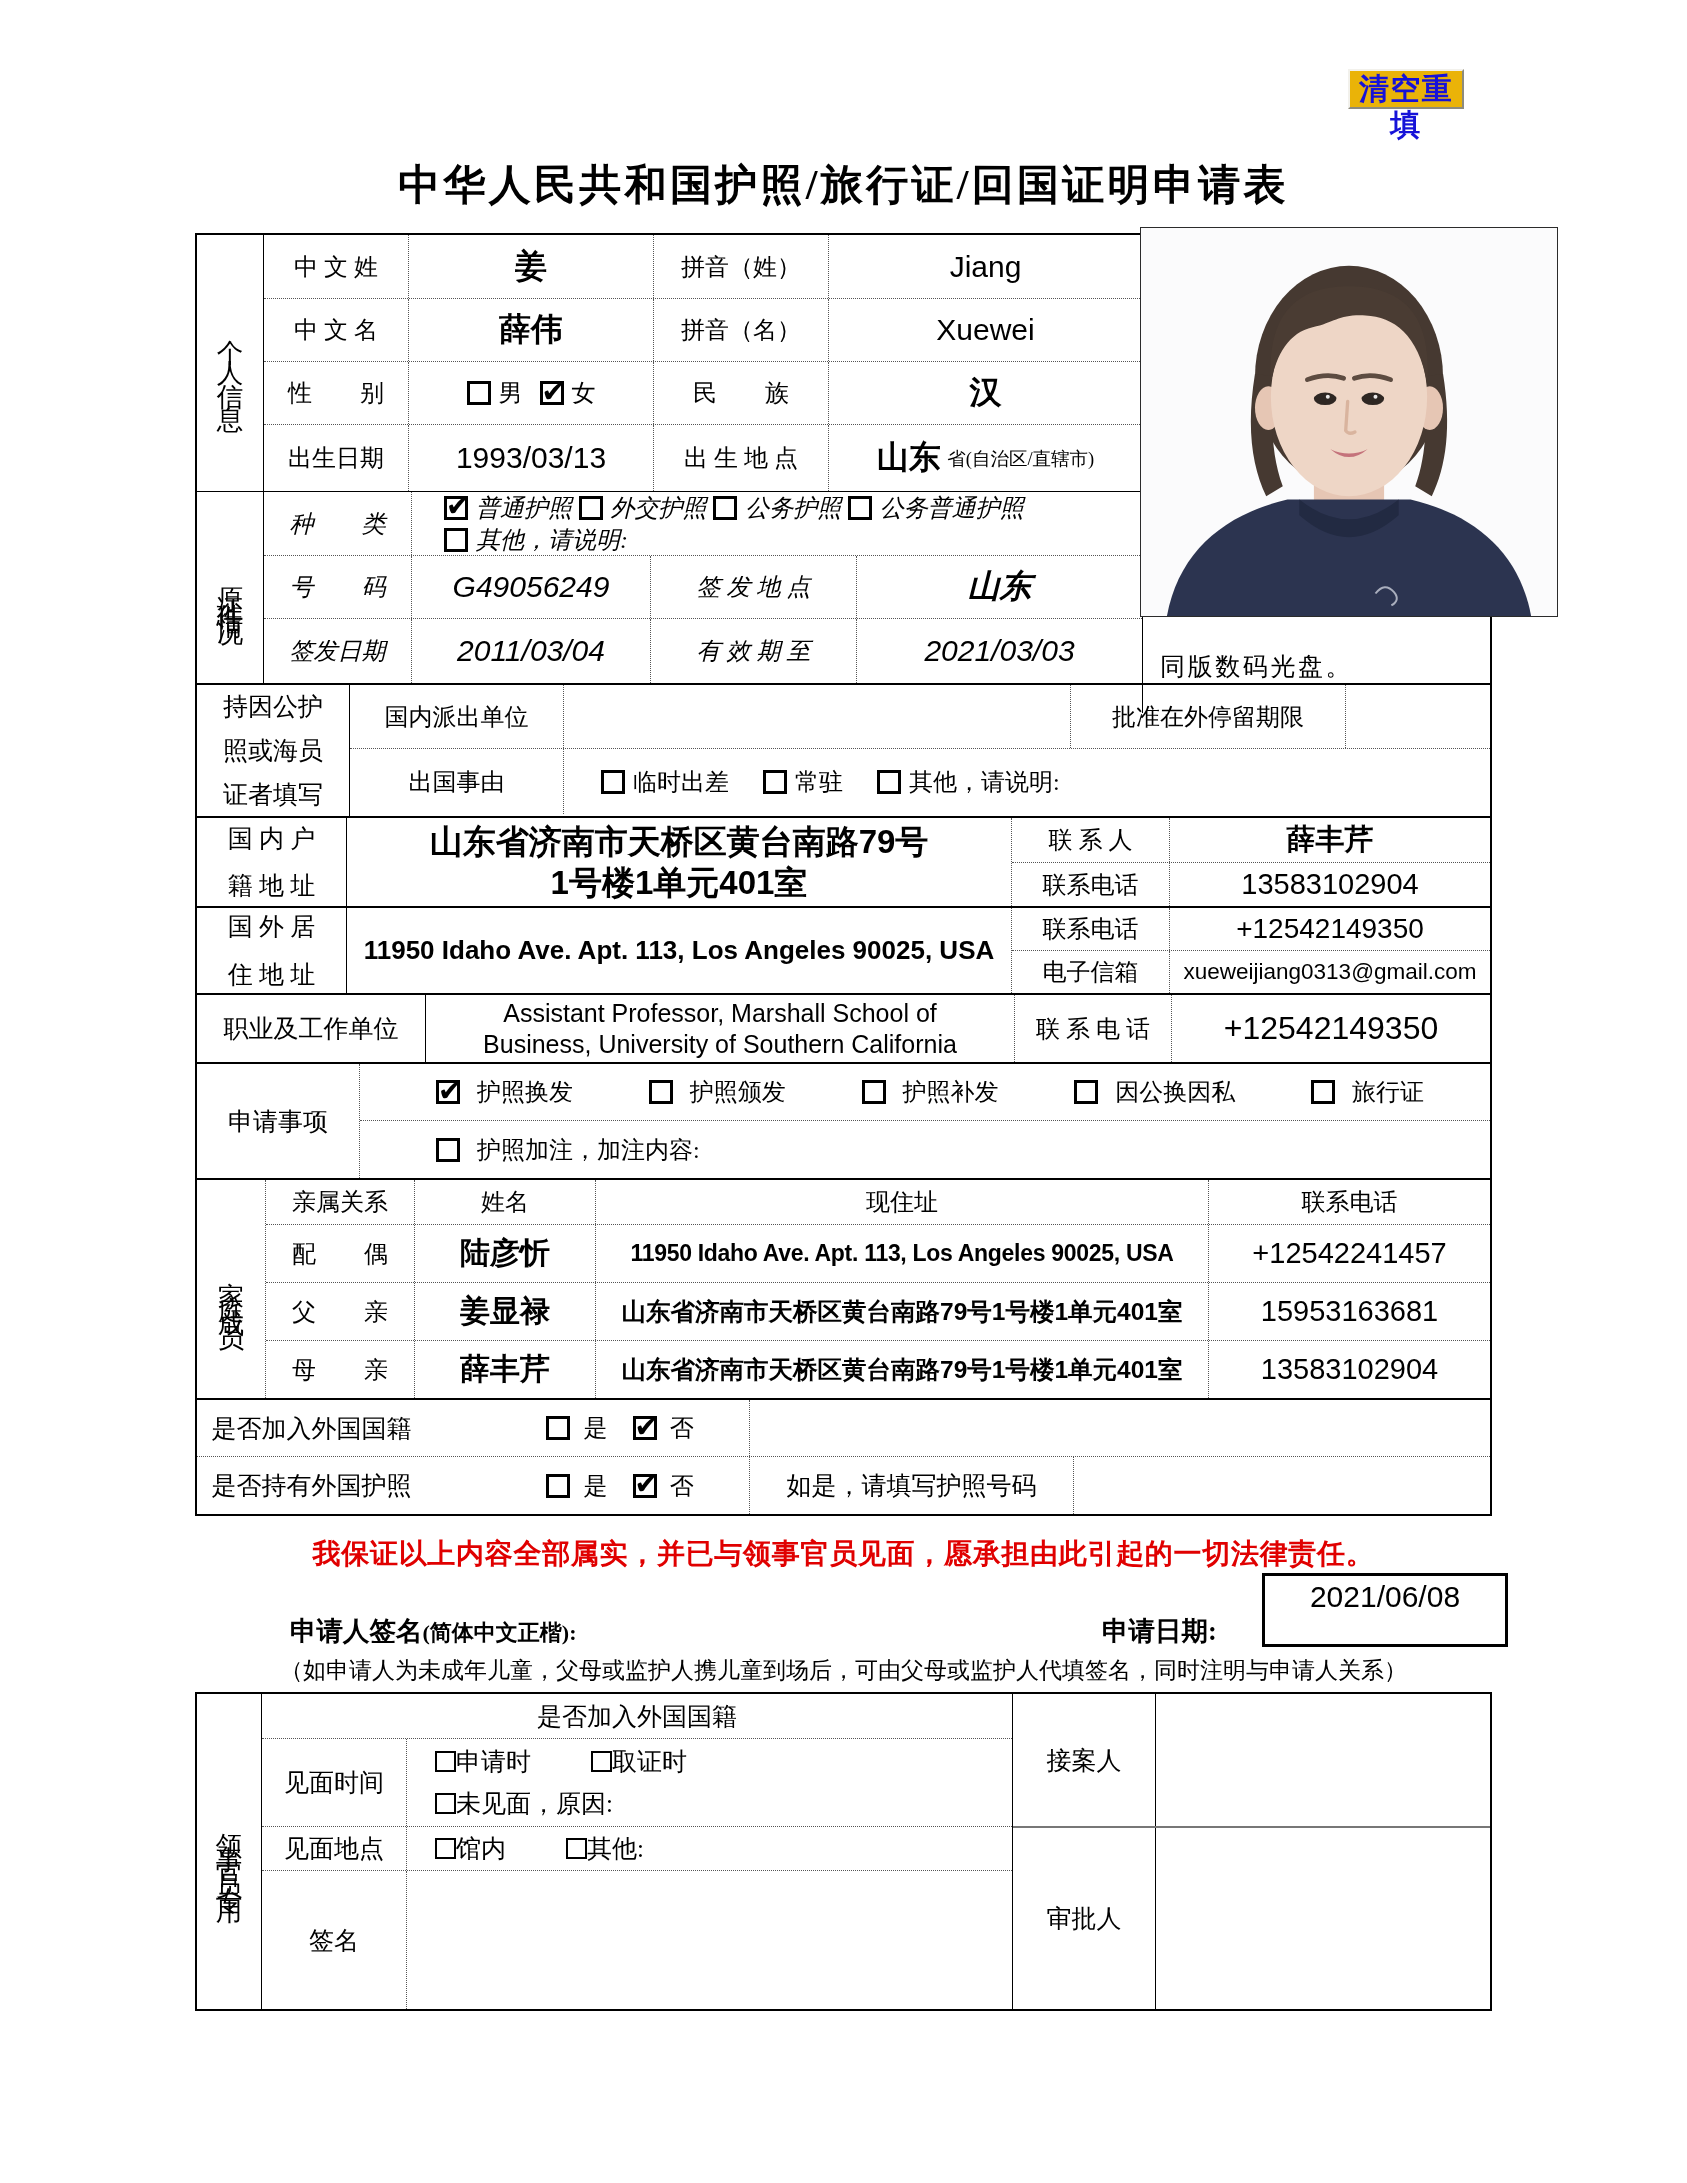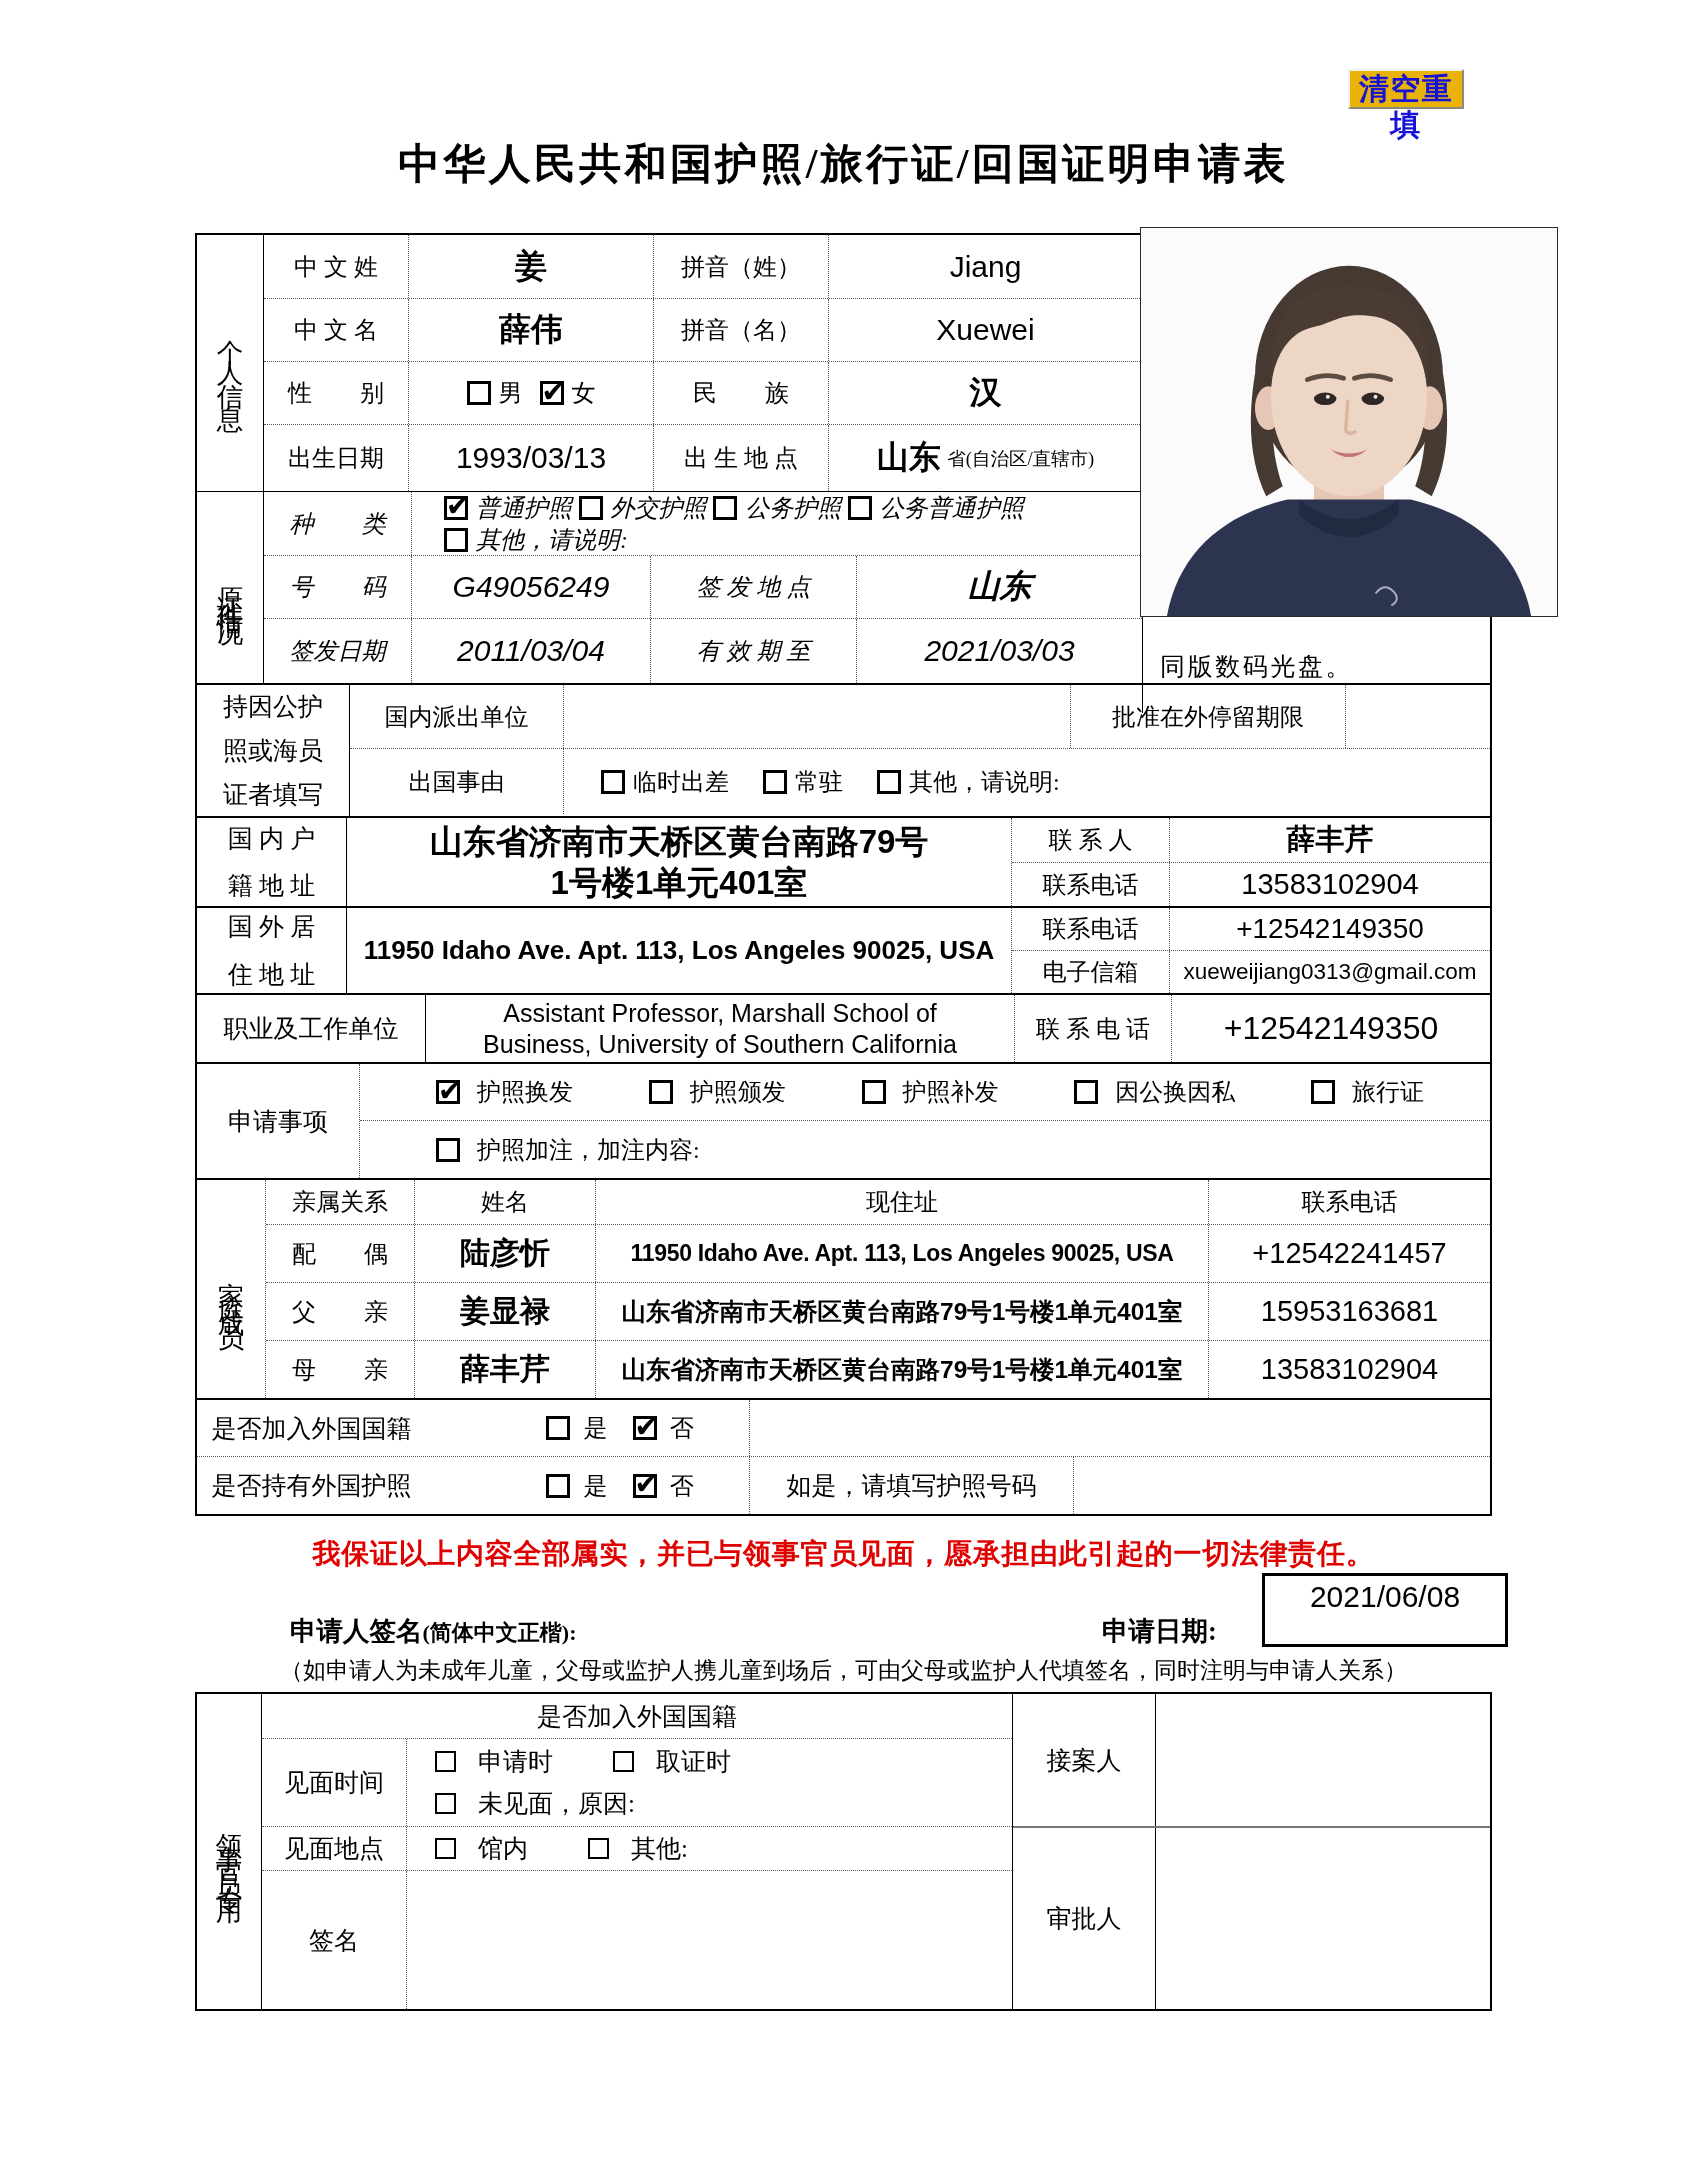--- a/index.html
+++ b/index.html
@@ -13,21 +13,21 @@
 
   
   .clear-btn {
     position:absolute; left:1348px; top:69px; width:116px; height:40px;
     background:#eab308; border-top:2px solid #f2f1ec; border-left:2px solid #f2f1ec;
     border-right:2px solid #8d8b7e; border-bottom:2px solid #8d8b7e;
     color:#1612d8; font-weight:bold; font-size:30px; letter-spacing:1.3px;
     font-family:"Liberation Sans",sans-serif; text-align:center; line-height:36px; cursor:pointer;
   }
   .title {
-    position:absolute; left:195px; top:136px; width:1297px; text-align:center;
+    position:absolute; left:195px; top:157px; width:1297px; text-align:center;
     font-size:42px; font-weight:600; letter-spacing:3.3px;
   }
 
   
   .form {
     position:absolute; left:195px; top:233px; width:1297px;
     border:2px solid #000; font-size:24px;
   }
   .row { display:flex; }
   .cell { display:flex; align-items:center; justify-content:center; text-align:center; }
@@ -194,21 +194,21 @@
   .con-mid { width:750px; display:flex; flex-direction:column; }
   .con-row { display:flex; }
   .con-header { height:44px; align-items:center; justify-content:center; display:flex; }
   .con-time { height:88px; border-top:1.3px dotted #555; }
   .con-place { height:44px; border-top:1.3px dotted #555; }
   .con-sign { flex:1; border-top:1.3px dotted #555; }
   .con-lab { width:144px; display:flex; align-items:center; justify-content:center; }
   .con-content { flex:1; border-left:1.3px dotted #555; display:flex; flex-direction:column;
                  justify-content:center; padding-left:28px; gap:9.3px; }
   .con-line { display:flex; align-items:center; gap:60px; }
-  .con-line .opt { gap:22px; }
+  .con-line .opt { gap:0; }
   .consular .cb { width:21px; height:21px; border-width:2.6px; }
   .con-right { flex:1; border-left:1.3px solid #000; display:flex; flex-direction:column; }
   .con-r-top { height:132px; display:flex; }
   .con-r-bottom { flex:1; border-top:2px solid #777; display:flex; }
   .rlab { width:142px; display:flex; align-items:center; justify-content:center; }
   .rval { flex:1; border-left:1.3px solid #000; }
 </style>
 </head>
 <body>
 

